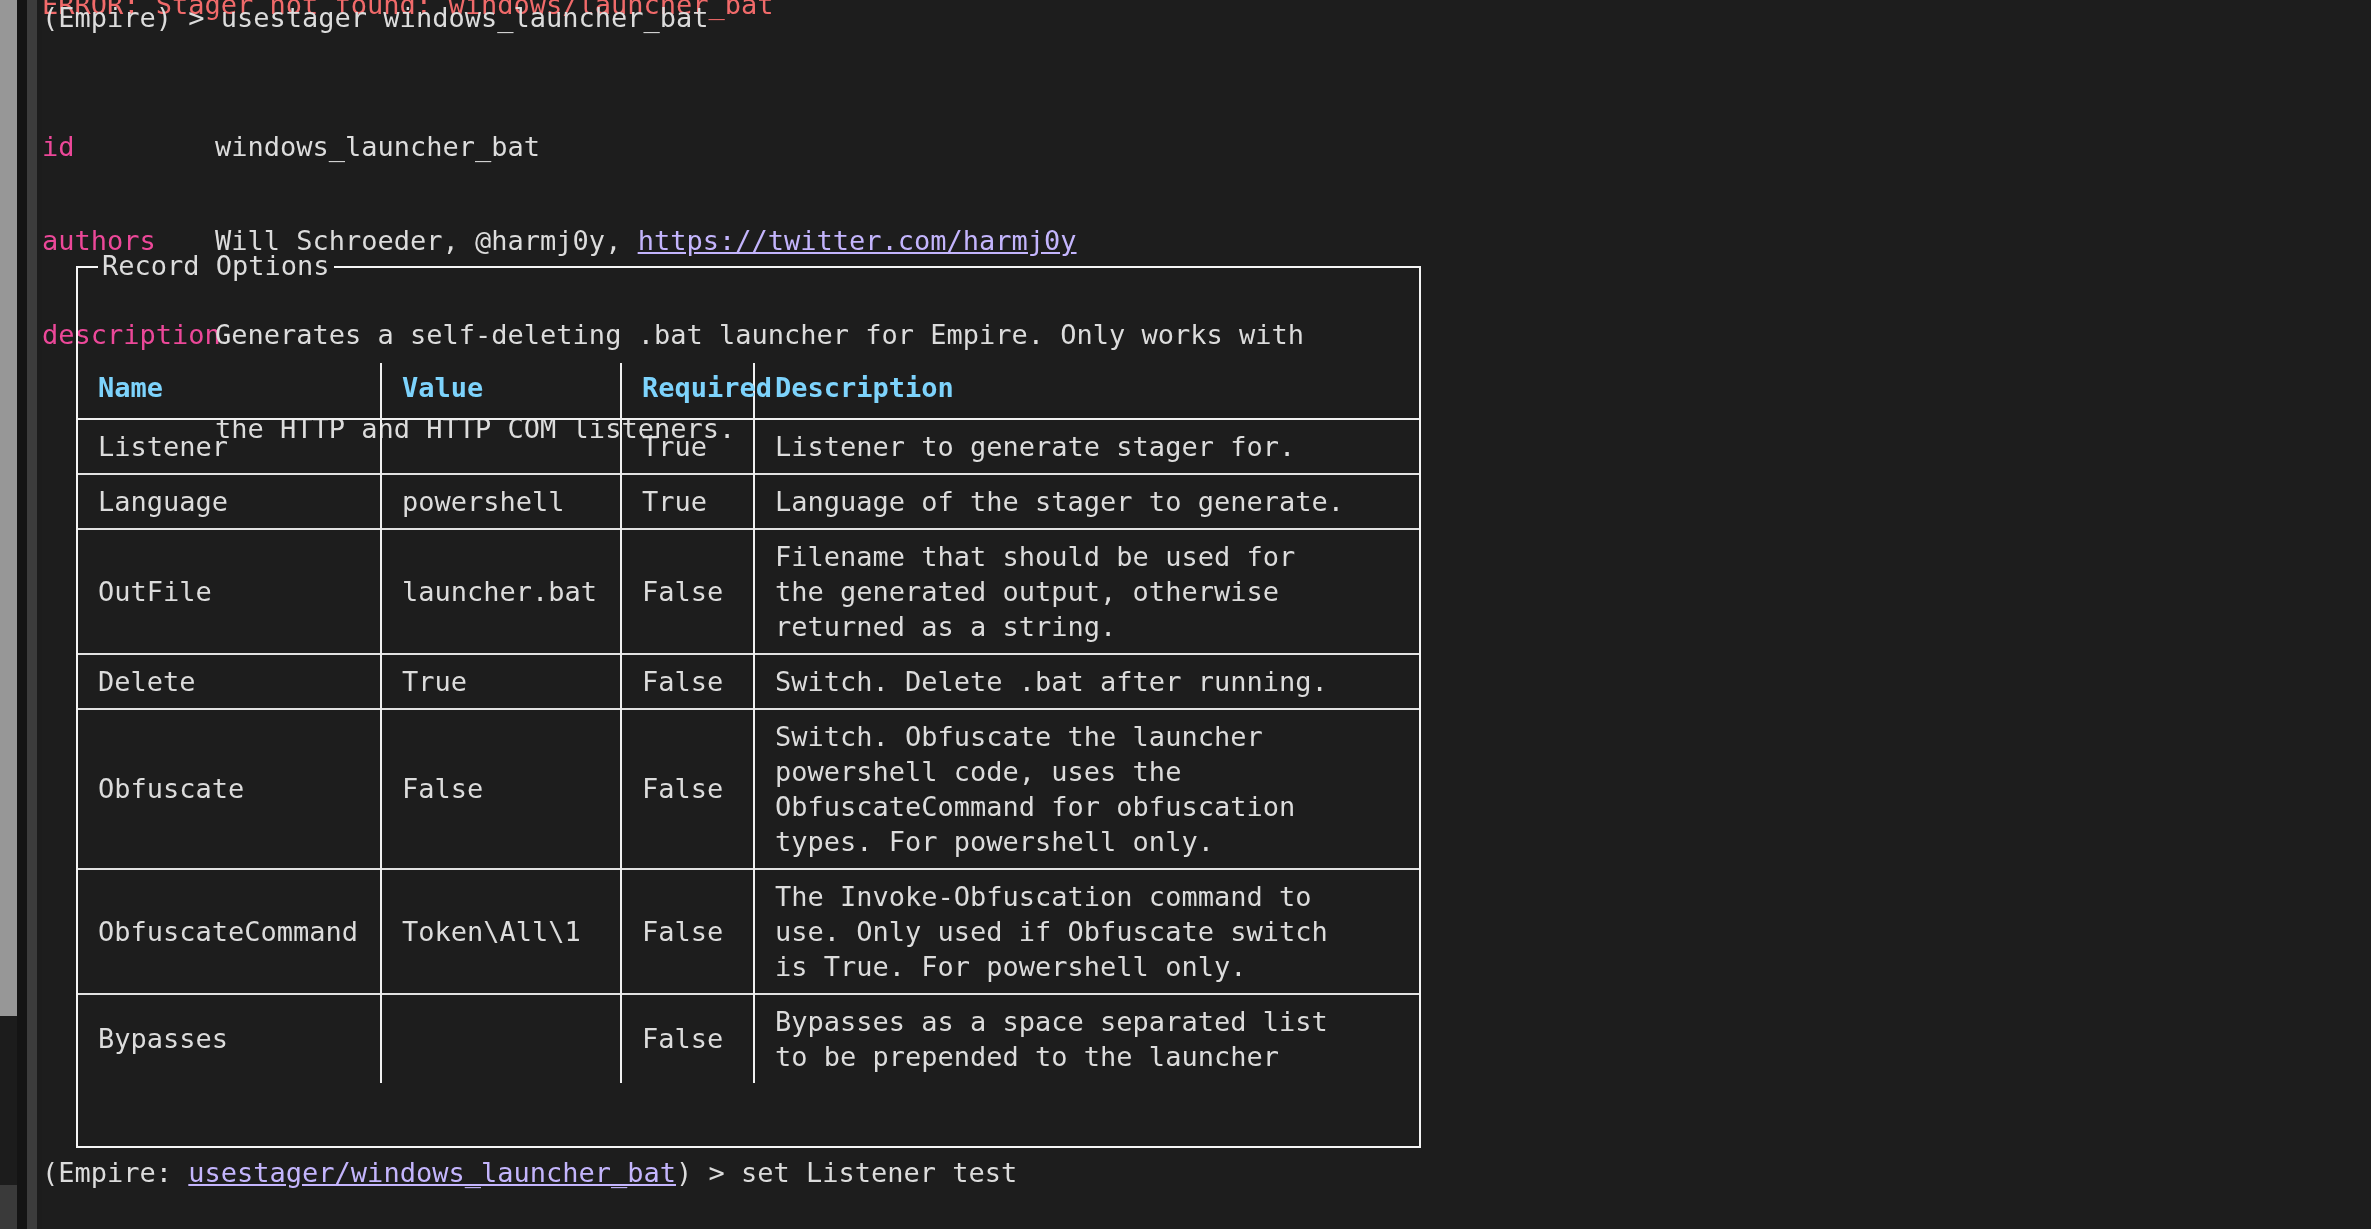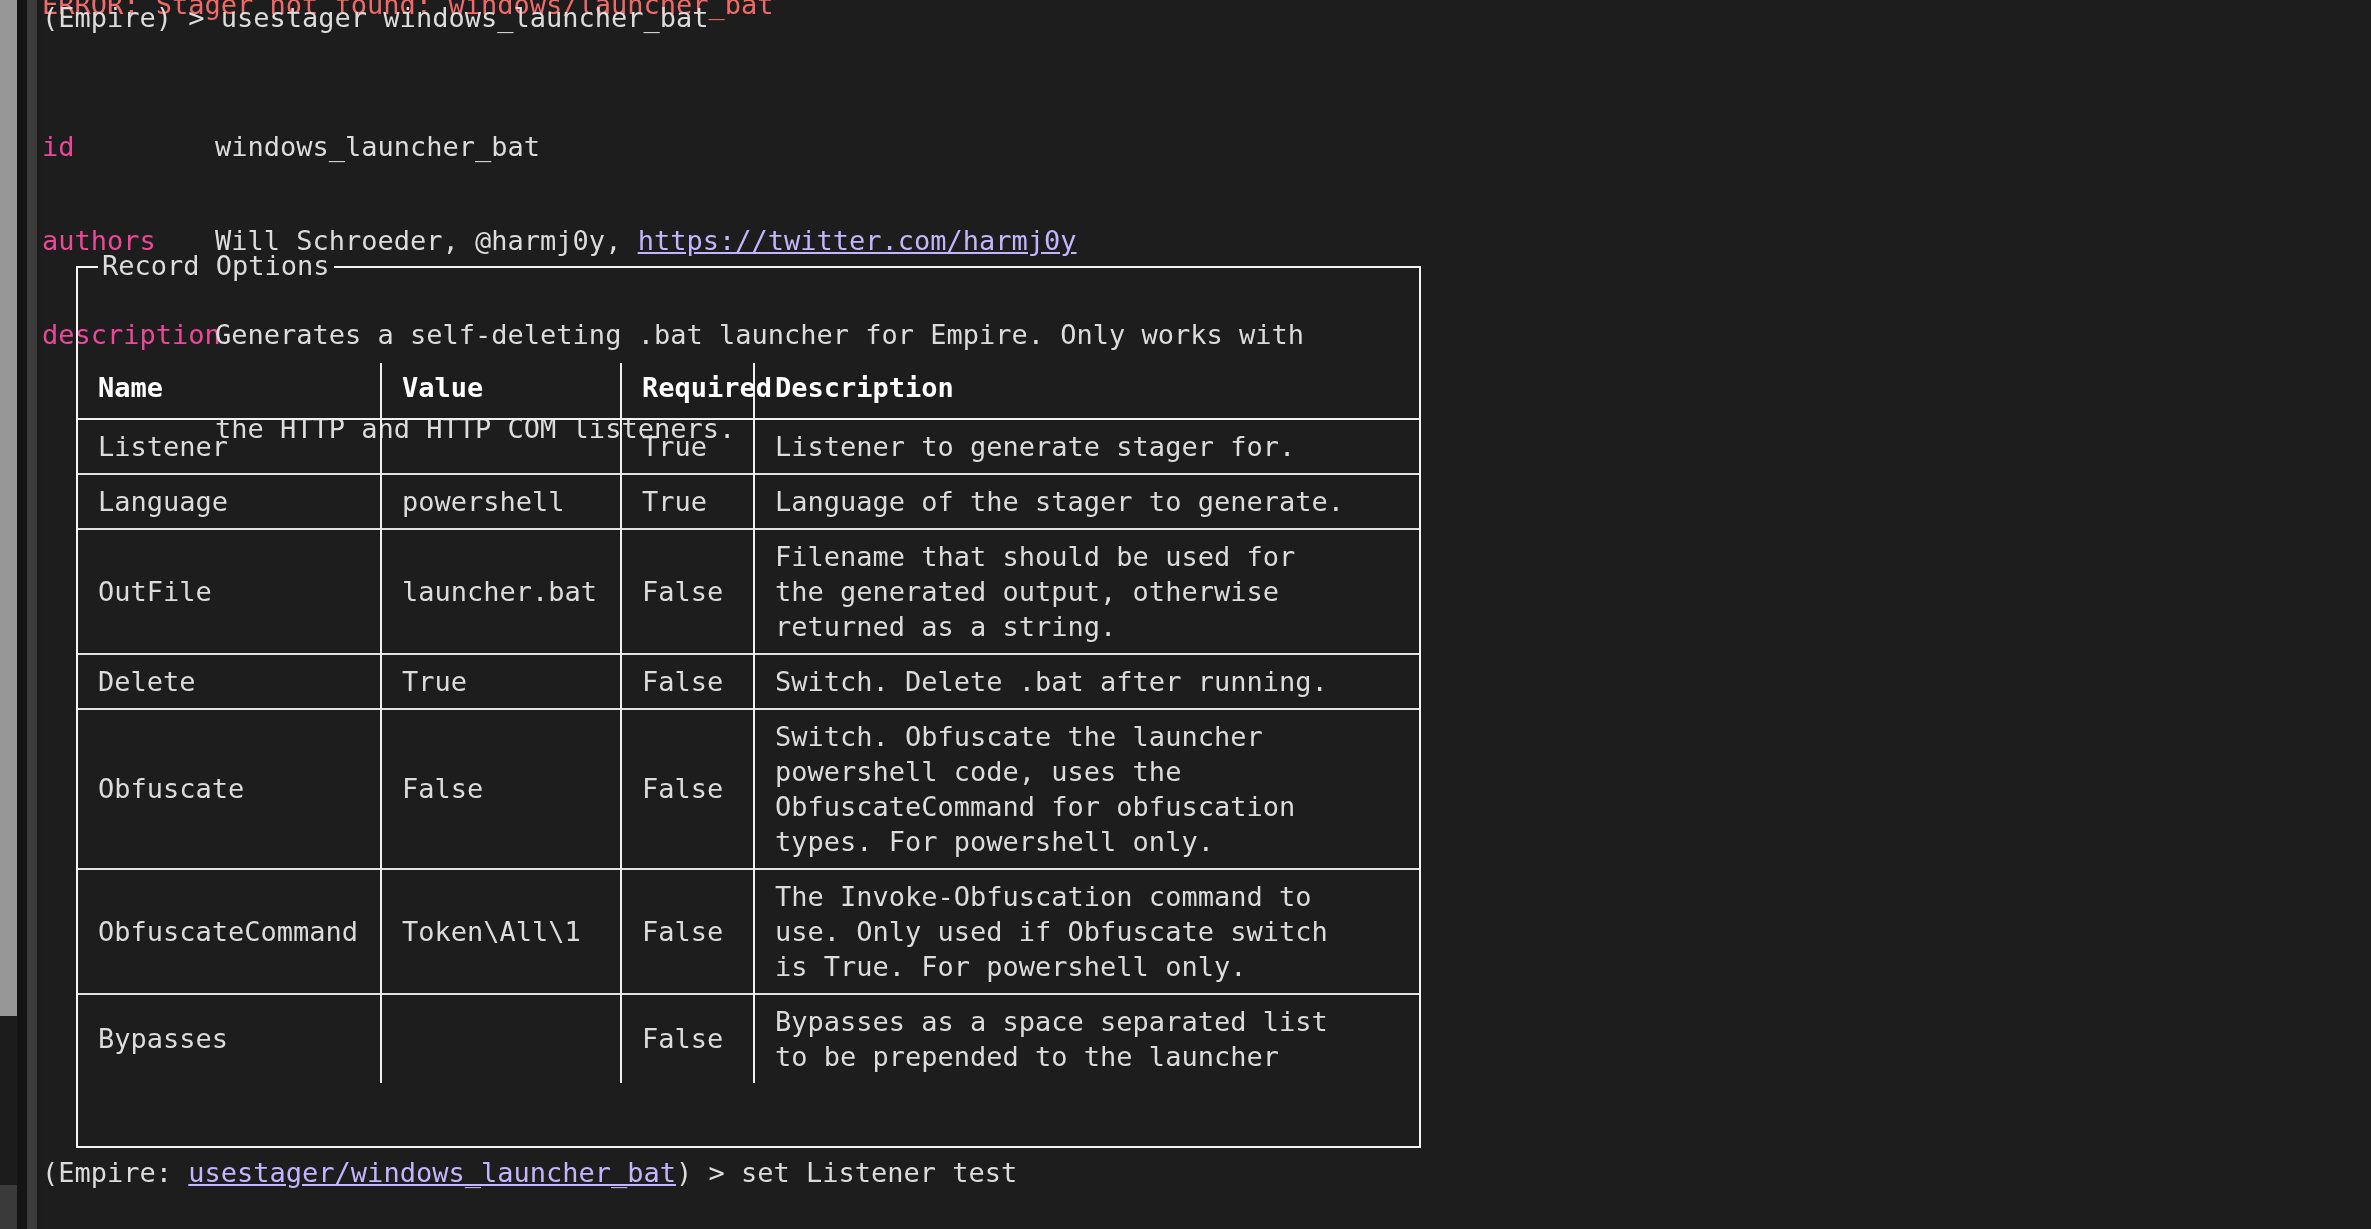--- a/index.html
+++ b/index.html
@@ -131,21 +131,21 @@
     color: #dcdcdc;
     text-align: left;
     vertical-align: middle;
     padding: 9px 0 9px 20px;
     white-space: pre-line;
     border-right: 2px solid #f0f0f0;
     box-sizing: border-box;
   }
   th:last-child, td:last-child { border-right: none; }
   thead th {
-    color: #ffffff;
+    color: #7dd3fc;
     padding-top: 7px;
     padding-bottom: 13px;
   }
   thead tr { border-bottom: 2px solid #f0f0f0; }
   tbody tr { border-top: 2px solid #e2e2e2; }
   tbody tr:first-child { border-top: none; }
 
   col.c-name { width: 303px; }
   col.c-value { width: 240px; }
   col.c-req  { width: 133px; }

